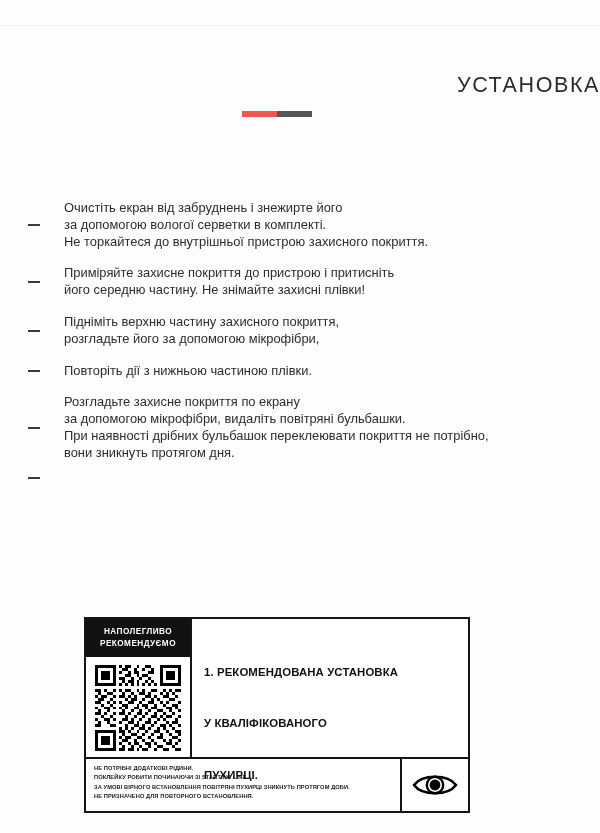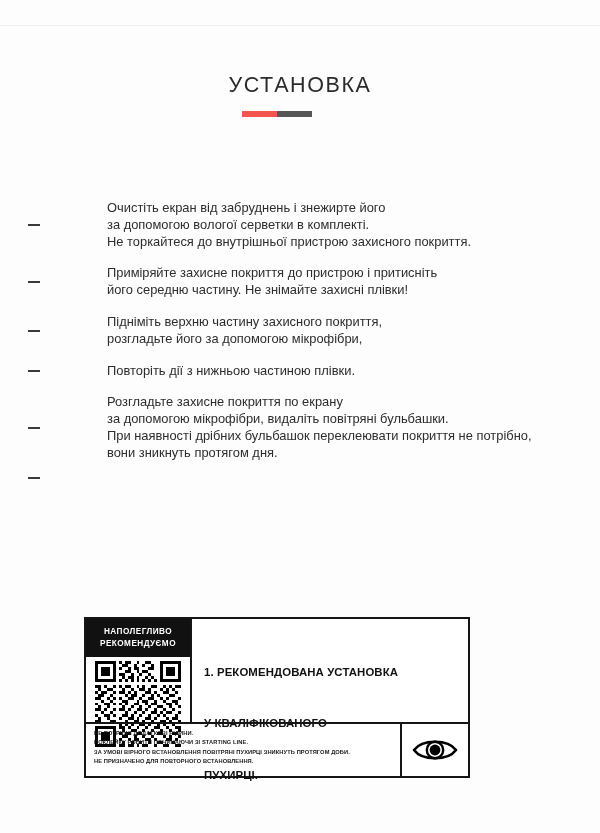--- a/index.html
+++ b/index.html
@@ -28,21 +28,21 @@
     width: 600px;
     height: 1px;
     background: #f0f0f1;
   }
 
   
   .title {
     position: absolute;
     left: 0; top: 73px;
     width: 600px;
-    text-align: center;
+    text-align: right;
     font-size: 21.5px;
     letter-spacing: 1.6px;
     font-weight: 400;
     color: #2b2b2b;
   }
   .title-rule {
     position: absolute;
     left: 242px; top: 111px;
     width: 70px;
     height: 6px;
@@ -64,21 +64,20 @@
     position: absolute;
     left: 0; top: 200px;
     width: 600px;
   }
   .step {
     position: relative;
     display: flex;
     align-items: center;
     padding-left: 28px;
     margin-bottom: 15px;
-    gap: 43px;
   }
   .step-dash {
     width: 12px;
     flex: 0 0 12px;
     height: 2px;
     background: #3a3a3a;
     margin-right: 24px;
   }
   .step-lines {
     flex: 1 1 auto;
@@ -88,21 +87,21 @@
     line-height: 16.8px;
     color: #2d2d2d;
     white-space: nowrap;
   }
 
   
   .infobox {
     position: absolute;
     left: 84px; top: 617px;
     width: 386px;
-    height: 161px;
+    height: 196px;
     border: 2px solid #151515;
     box-sizing: border-box;
     background: #ffffff;
     display: flex;
     flex-direction: column;
   }
   .infobox-main {
     display: flex;
     flex: 1 1 auto;
     min-height: 0;

